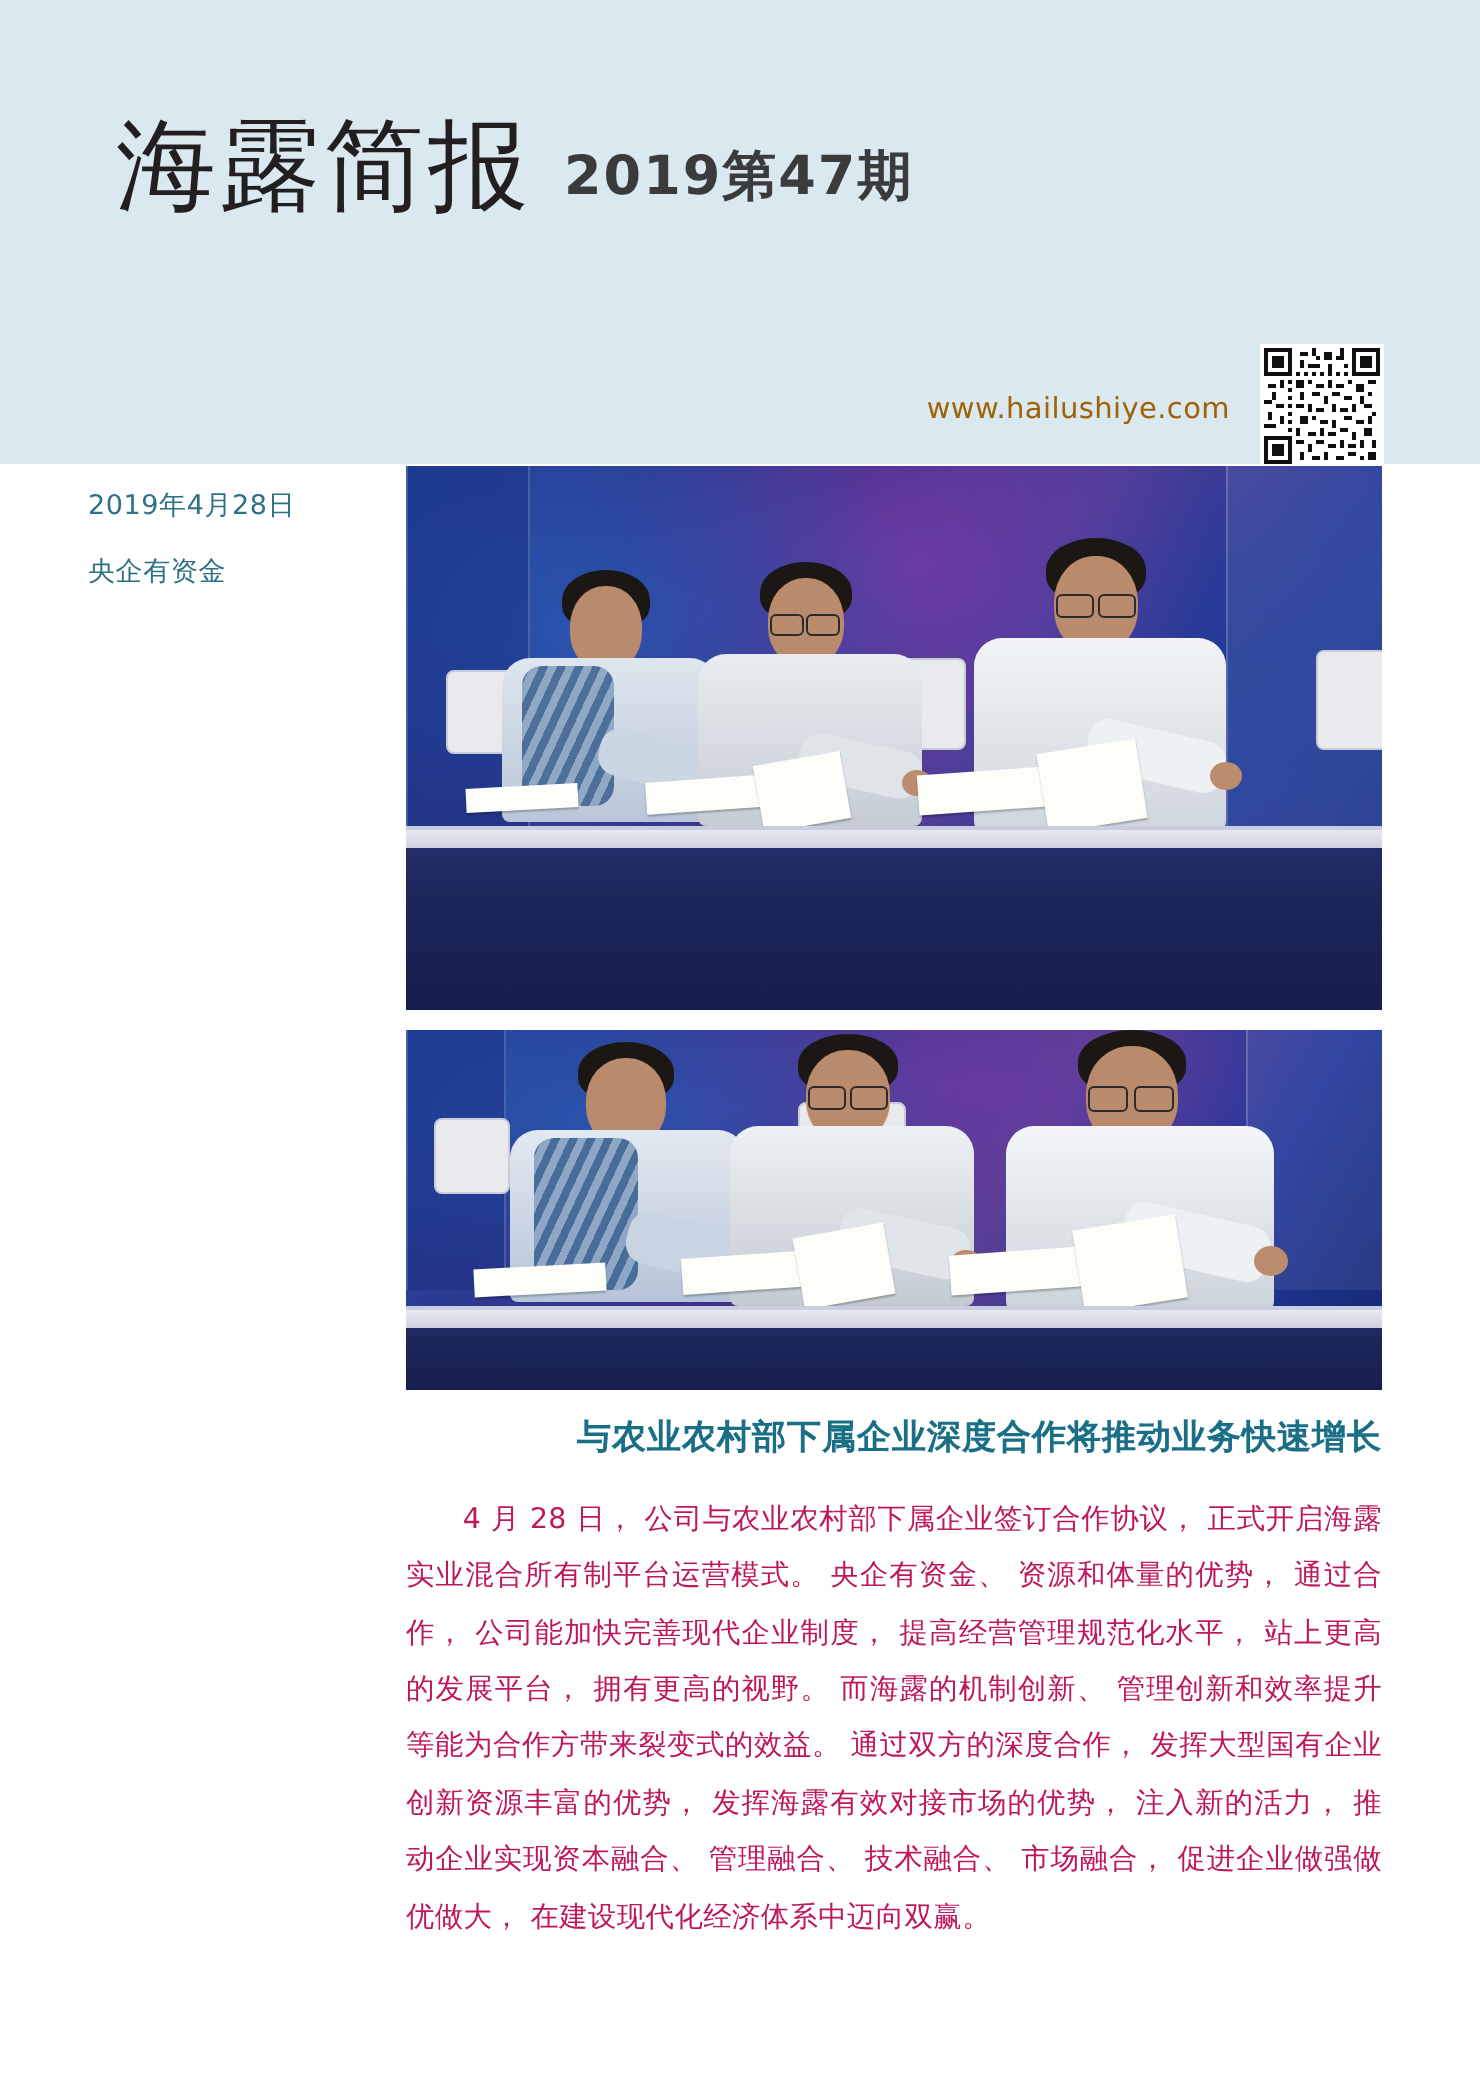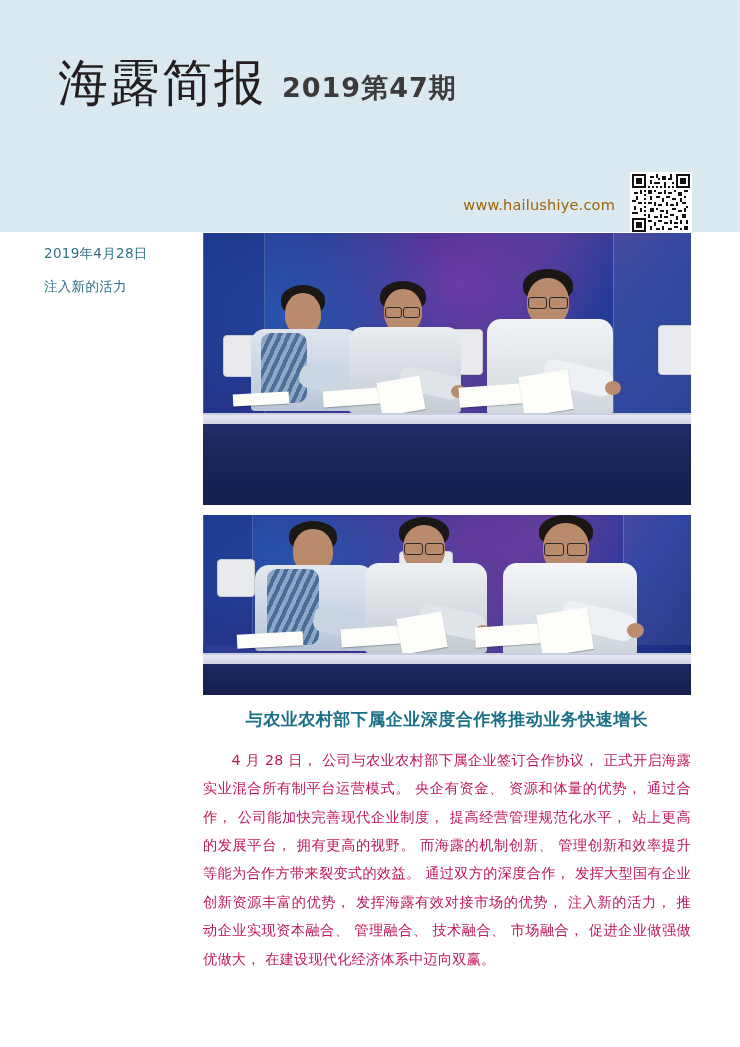--- a/index.html
+++ b/index.html
@@ -204,21 +204,21 @@
     top: 708px;
     width: 488px;
   }
   .headline {
     font-size: 17px;
     font-weight: bold;
     color: #1a6f86;
     letter-spacing: 0.5px;
     line-height: 1.4;
     margin: 0 0 14px 0;
-    text-align: center;
+    text-align: right;
   }
   .body-text {
     font-size: 14.2px;
     line-height: 2.0;
     color: #be185d;
     text-align: justify;
     text-justify: inter-ideograph;
     text-indent: 2em;
     letter-spacing: 0.2px;
     margin: 0;
@@ -345,21 +345,21 @@
           <rect x="21" y="26" width="2" height="1"></rect>
             <rect x="24" y="27" width="1" height="1"></rect>
           <rect x="26" y="26" width="2" height="2"></rect>
         </g>
       </svg>
     </div>
   </div>
 
   <div class="meta">
     <div class="meta-date">2019年4月28日</div>
-    <div class="meta-dept">注入新的活力</div>
+    <div class="meta-dept">央企有资金</div>
   </div>
 
   <div class="photo photo1">
     <div class="ph-bg ph1-bg"></div>
 
     <div class="ph-wallpanel" style="left:0;top:0;width:60px;height:200px;background:rgba(20,40,120,0.35);"></div>
     <div class="ph-wallpanel" style="left:410px;top:0;width:78px;height:200px;background:rgba(255,255,255,0.08);"></div>
 
     <div class="chairback" style="left:222px;top:96px;width:56px;height:44px;"></div>
     <div class="chairback" style="left:455px;top:92px;width:62px;height:48px;"></div>

